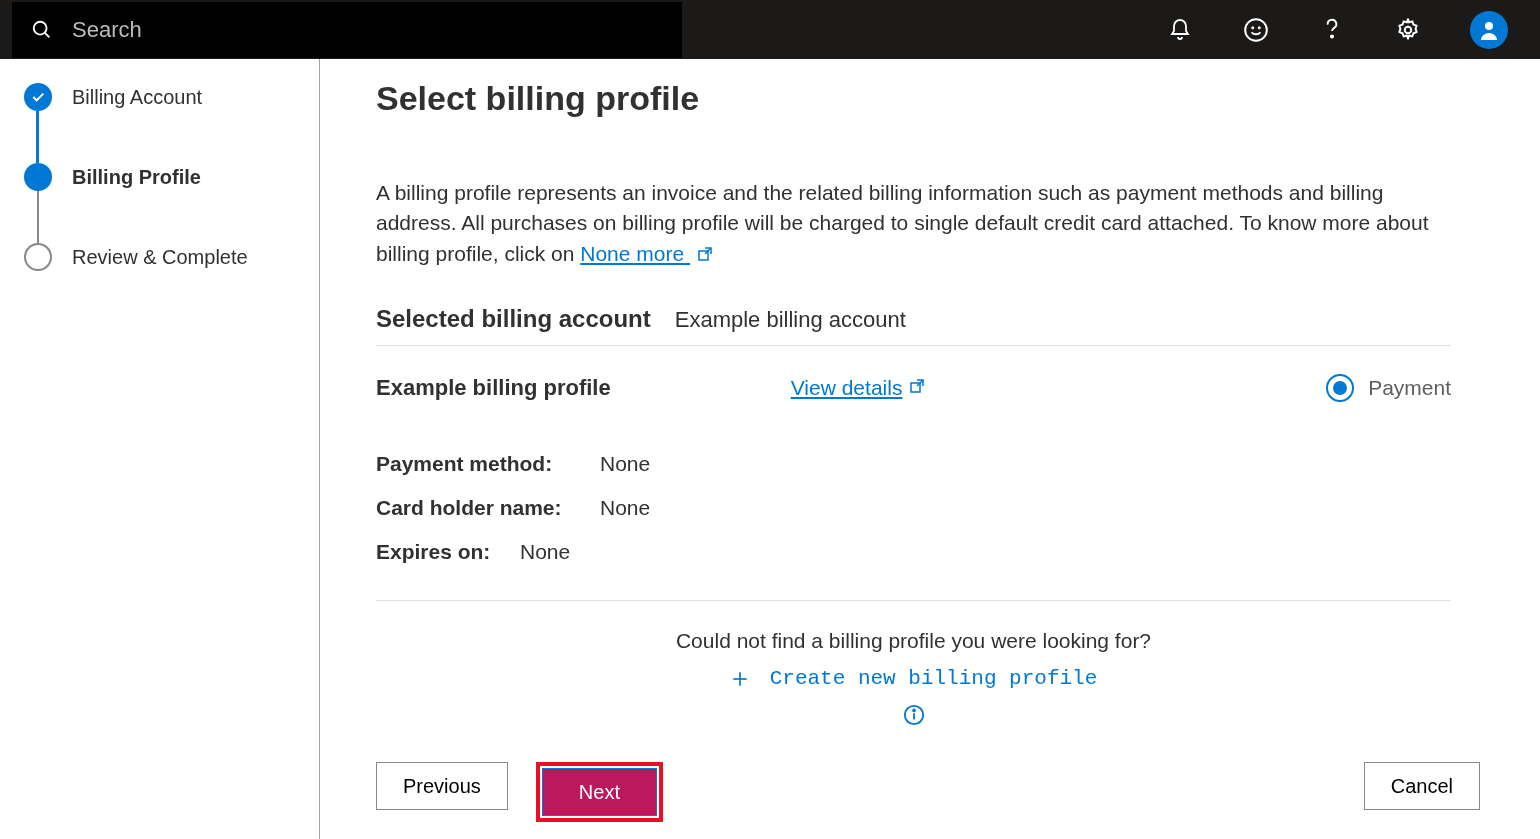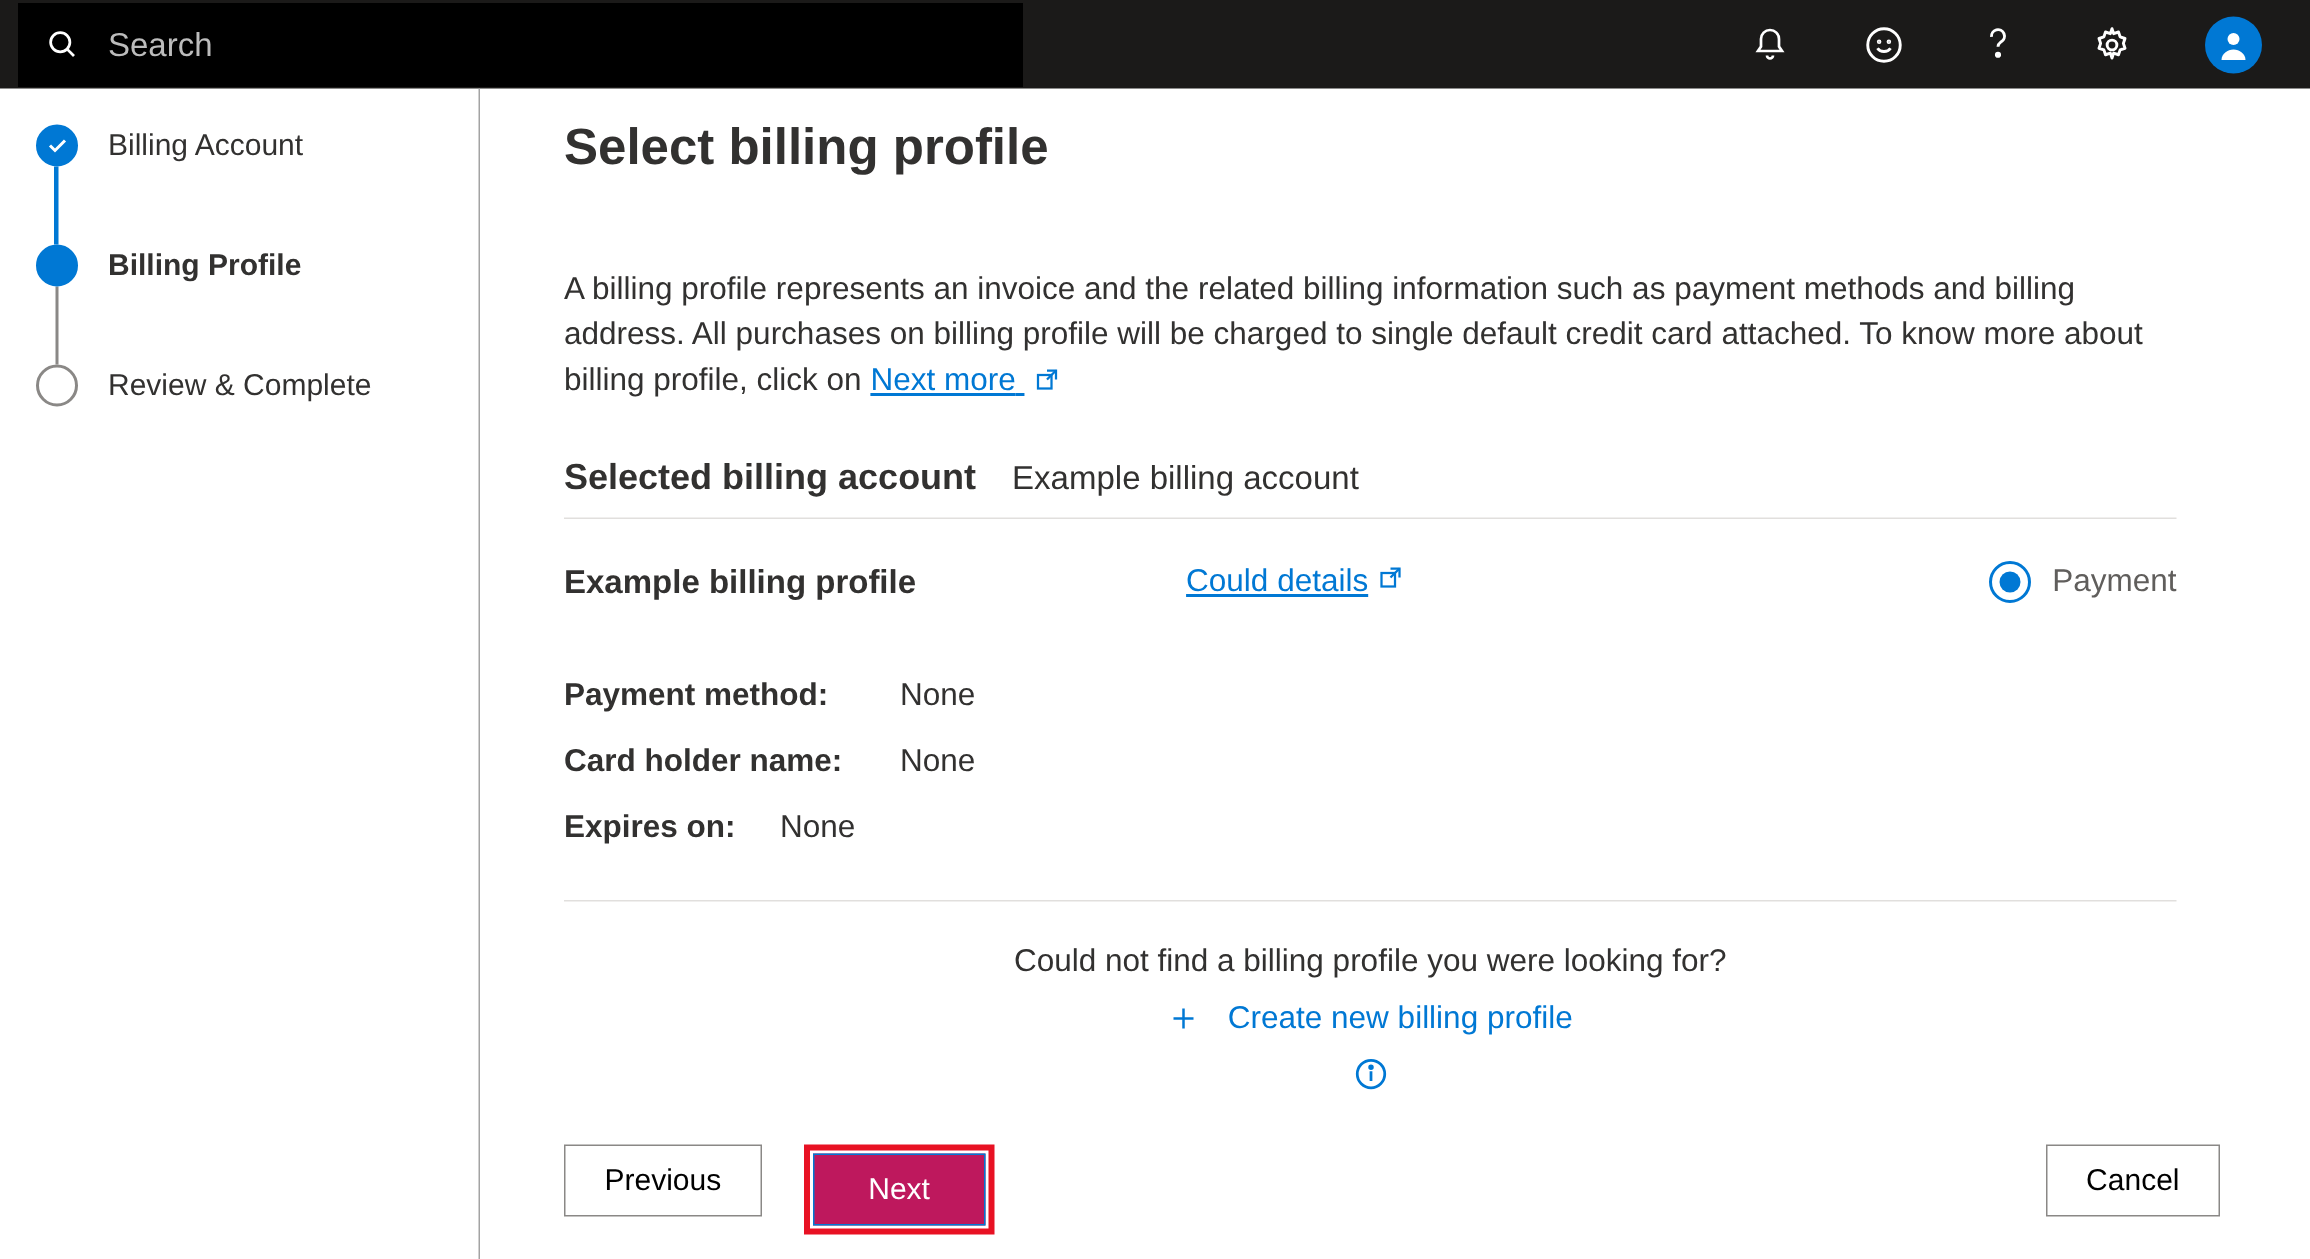--- a/index.html
+++ b/index.html
@@ -138,21 +138,21 @@
     .footer-hint {
       max-width: 1075px;
       padding: 28px 0 18px 0;
       display: flex;
       align-items: center;
       gap: 14px;
       font-size: 21px;
       color: #323130;
       flex-direction: column;
     }
-    .create-link { color: #0078d4; cursor: pointer; display: flex; align-items: center; gap: 20px; }
+    .create-link { color: #0078d4; cursor: pointer; display: flex; align-items: center; gap: 20px; font-family: Liberation Mono, monospace; }
     .plus-icon { width: 20px; height: 20px; }
     .info-icon { width: 22px; height: 22px; }
     .button-bar {
       display: flex;
       align-items: flex-start;
       gap: 28px;
       padding: 18px 0 28px 0;
     }
     .btn {
       height: 48px;
@@ -244,41 +244,41 @@
       <span class="step-label">Review &amp; Complete</span>
     </div>
   </aside>
 
   <main class="main">
     <h1 class="page-title">Select billing profile</h1>
 
     <p class="desc">
       <span>A billing profile represents an invoice and the related billing information such as payment methods and billing address. All purchases on billing profile will be charged to single default credit card attached. To know more about billing profile, click on </span>
       <a class="link">
-        <span>Next more</span>
+        <span>None more</span>
         <span class="external-icon">
           <svg width="18" height="18" viewBox="0 0 24 24" fill="none" stroke="#0078d4" stroke-width="2">
               <rect x="4" y="8" width="12" height="12"></rect>
               <path d="M12 4h8v8"></path>
               <line x1="20" y1="4" x2="12" y2="12"></line>
             </svg>
         </span>
       </a>
     </p>
 
     <div class="acct-row">
       <span class="acct-label">Selected billing account</span>
       <span class="acct-value">Example billing account</span>
     </div>
 
     <div class="profile-card">
       <div class="profile-head">
         <span class="profile-name">Example billing profile</span>
         <a class="view-details">
-          <span>Could details</span>
+          <span>View details</span>
           <span>
             <svg width="18" height="18" viewBox="0 0 24 24" fill="none" stroke="#0078d4" stroke-width="2">
                 <rect x="4" y="8" width="12" height="12"></rect>
                 <path d="M12 4h8v8"></path>
                 <line x1="20" y1="4" x2="12" y2="12"></line>
               </svg>
           </span>
         </a>
         <div class="profile-head-spacer"></div>
         <label class="select-wrap">

